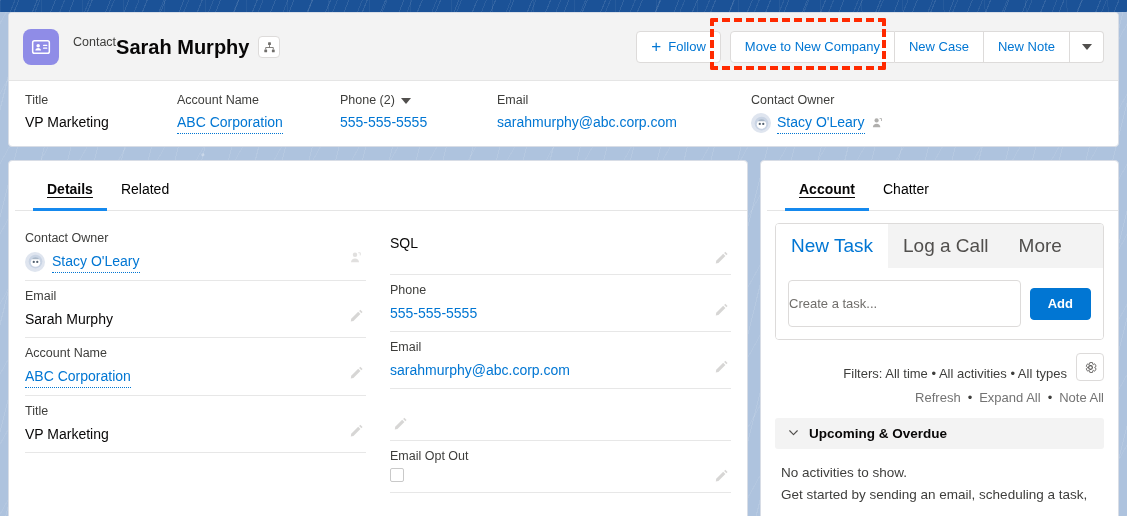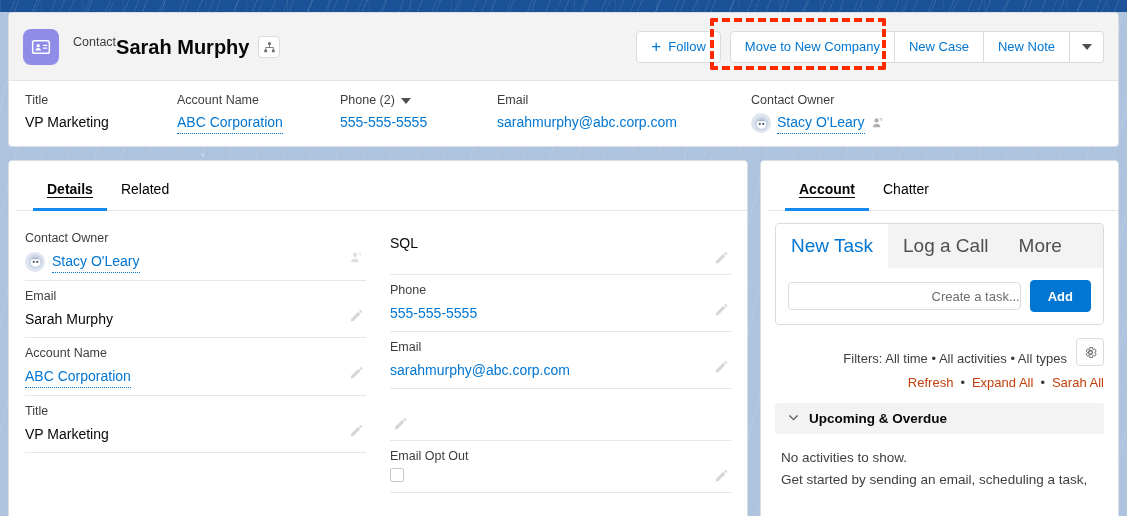--- a/index.html
+++ b/index.html
@@ -118,38 +118,38 @@
   
   .act-body { padding: 12px 14px 0 14px; }
   .composer { border: 1px solid #dddbda; border-radius: 4px; overflow: hidden; }
   .comp-tabs { display: flex; background: #f3f3f3; }
   .comp-tab {
     font-size: 19px; color: #514f4d; padding: 11px 15px; cursor: pointer; white-space: nowrap;
   }
   .comp-tab.active { background: #fff; color: #0176d3; }
   .comp-row { background: #fff; padding: 12px; display: flex; gap: 9px; align-items: center; }
   .comp-input {
-    flex: 1; height: 28px; border: 1px solid #dddbda; border-radius: 4px;
+    flex: 1; height: 47px; border: 1px solid #dddbda; border-radius: 4px;
     font-size: 13px; color: #514f4d; font-family: "Liberation Sans", sans-serif;
-    text-align: right; background: #fff;
+    text-align: left; background: #fff;
   }
   .comp-input::placeholder { color: #706e6b; }
   .btn-add {
     height: 32px; padding: 0 17px; background: #0176d3; border: 1px solid #0176d3;
     border-radius: 4px; color: #fff; font-size: 13px; font-weight: bold;
     font-family: "Liberation Sans", sans-serif; cursor: pointer;
   }
   .filters-row { display: flex; align-items: flex-end; justify-content: flex-end; gap: 9px; margin-top: 13px; }
   .filters-txt { font-size: 13px; color: #3e3e3c; }
   .gear-btn {
     width: 28px; height: 28px; border: 1px solid #dddbda; border-radius: 4px;
     background: #fff; display: flex; align-items: center; justify-content: center; cursor: pointer;
   }
   .links-row { display: flex; justify-content: flex-end; gap: 7px; margin-top: 9px; font-size: 13px; }
-  .links-row a { color: #c2410c; text-decoration: none; }
+  .links-row a { color: #737373; text-decoration: none; }
   .links-sep { color: #3e3e3c; }
   .section-hdr {
     margin-top: 13px; background: #f3f3f3; border-radius: 3px;
     display: flex; align-items: flex-start; gap: 9px; padding: 8px 12px;
   }
   .section-hdr-title { font-size: 13.5px; font-weight: bold; color: #080707; }
   .empty-wrap { text-align: left; padding: 13px 6px 0 6px; }
   .empty-line { font-size: 13.5px; color: #3e3e3c; line-height: 22px; }
 </style>
 </head>
@@ -435,21 +435,21 @@
           <path d="M20.6 13.6l-1.7-1a7.4 7.4 0 000-1.2l1.7-1a.7.7 0 00.26-.93l-1.7-2.95a.7.7 0 00-.92-.27l-1.72 1a7.4 7.4 0 00-1.04-.6V4.7a.7.7 0 00-.7-.7h-3.4a.7.7 0 00-.7.7v1.94c-.36.17-.71.37-1.04.6l-1.72-1a.7.7 0 00-.92.27l-1.7 2.95a.7.7 0 00.26.93l1.7 1a7.4 7.4 0 000 1.2l-1.7 1a.7.7 0 00-.26.93l1.7 2.95a.7.7 0 00.92.27l1.72-1c.33.23.68.43 1.04.6v1.94a.7.7 0 00.7.7h3.4a.7.7 0 00.7-.7v-1.94c.36-.17.71-.37 1.04-.6l1.72 1a.7.7 0 00.92-.27l1.7-2.95a.7.7 0 00-.26-.93z" fill="none" stroke="#514f4d" stroke-width="1.3"></path>
         </svg>
       </div>
     </div>
 
     <div class="links-row">
       <a href="#">Refresh</a>
       <span class="links-sep">•</span>
       <a href="#">Expand All</a>
       <span class="links-sep">•</span>
-      <a href="#">Sarah All</a>
+      <a href="#">Note All</a>
     </div>
 
     <div class="section-hdr">
       <span style="line-height:0">
         <svg width="13" height="13" viewBox="0 0 24 24" aria-hidden="true">
           <path d="M5 8.8l7 7 7-7" fill="none" stroke="#514f4d" stroke-width="2.1" stroke-linecap="round" stroke-linejoin="round"></path>
         </svg>
       </span>
       <span class="section-hdr-title">Upcoming &amp; Overdue</span>
     </div>

